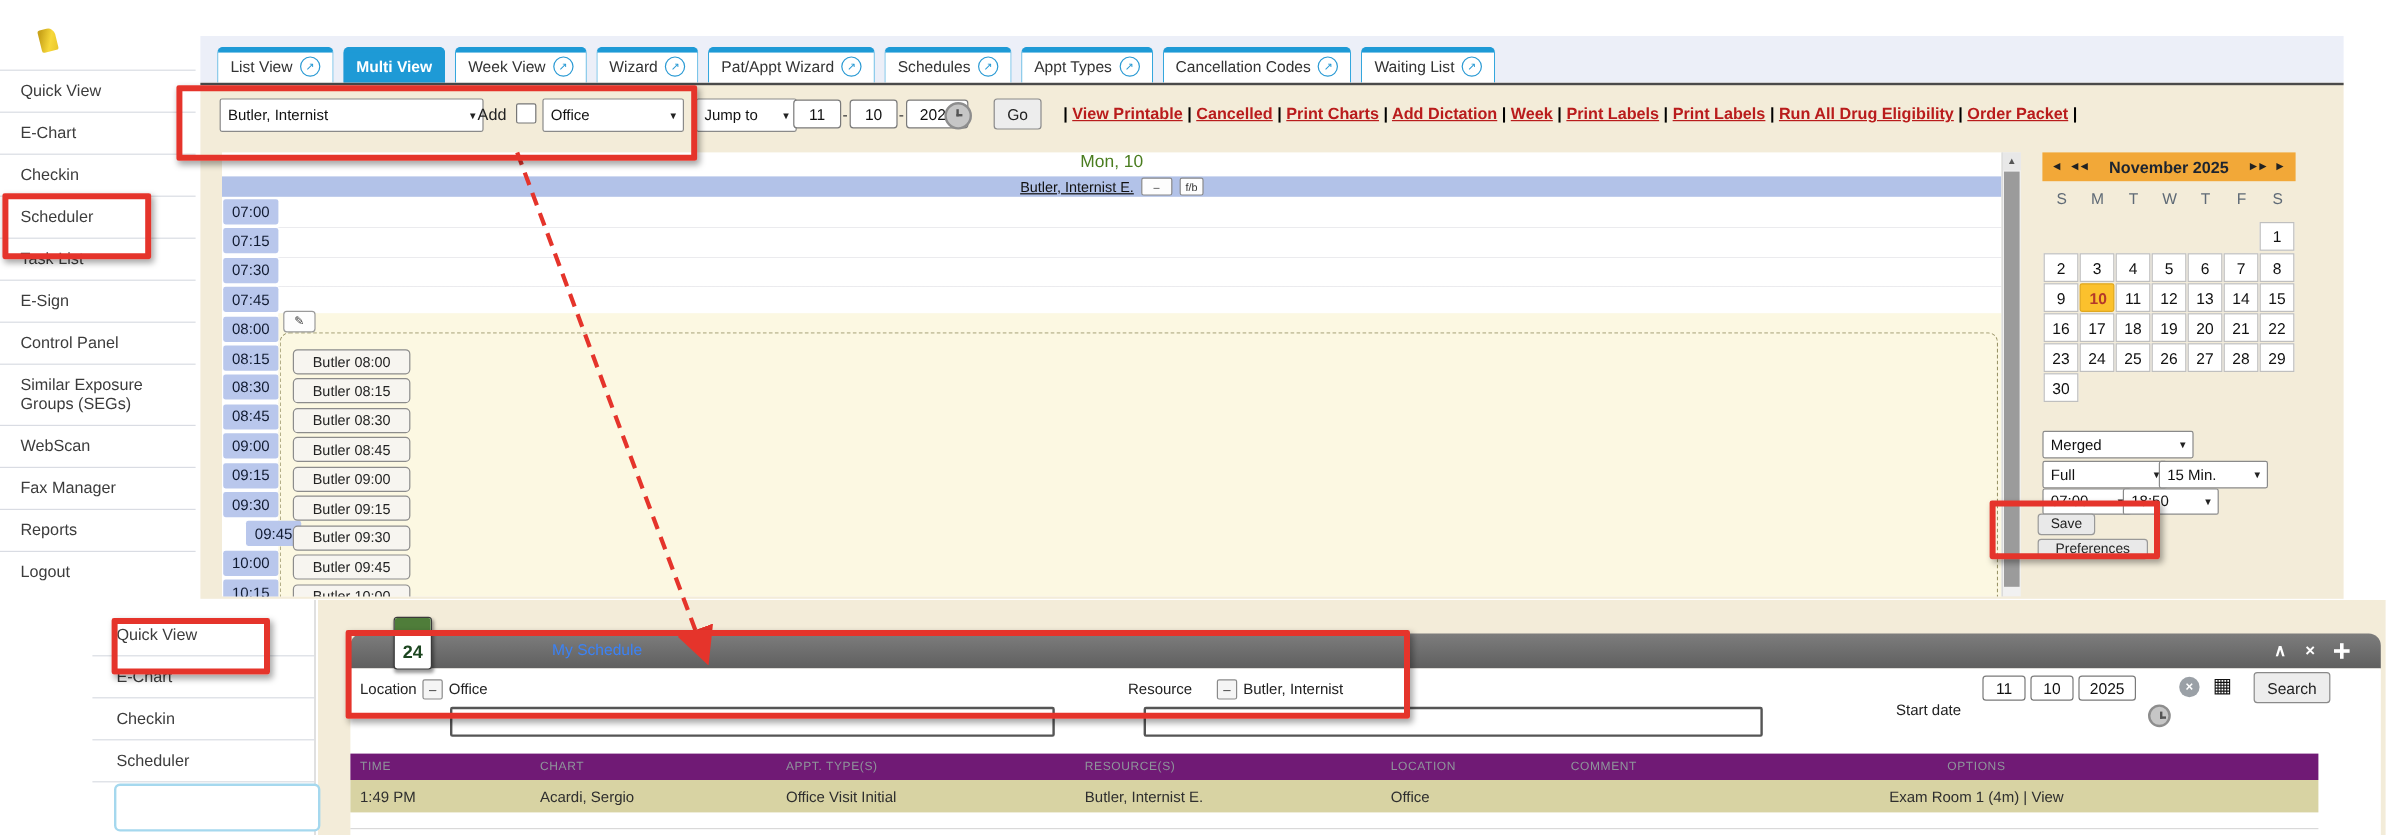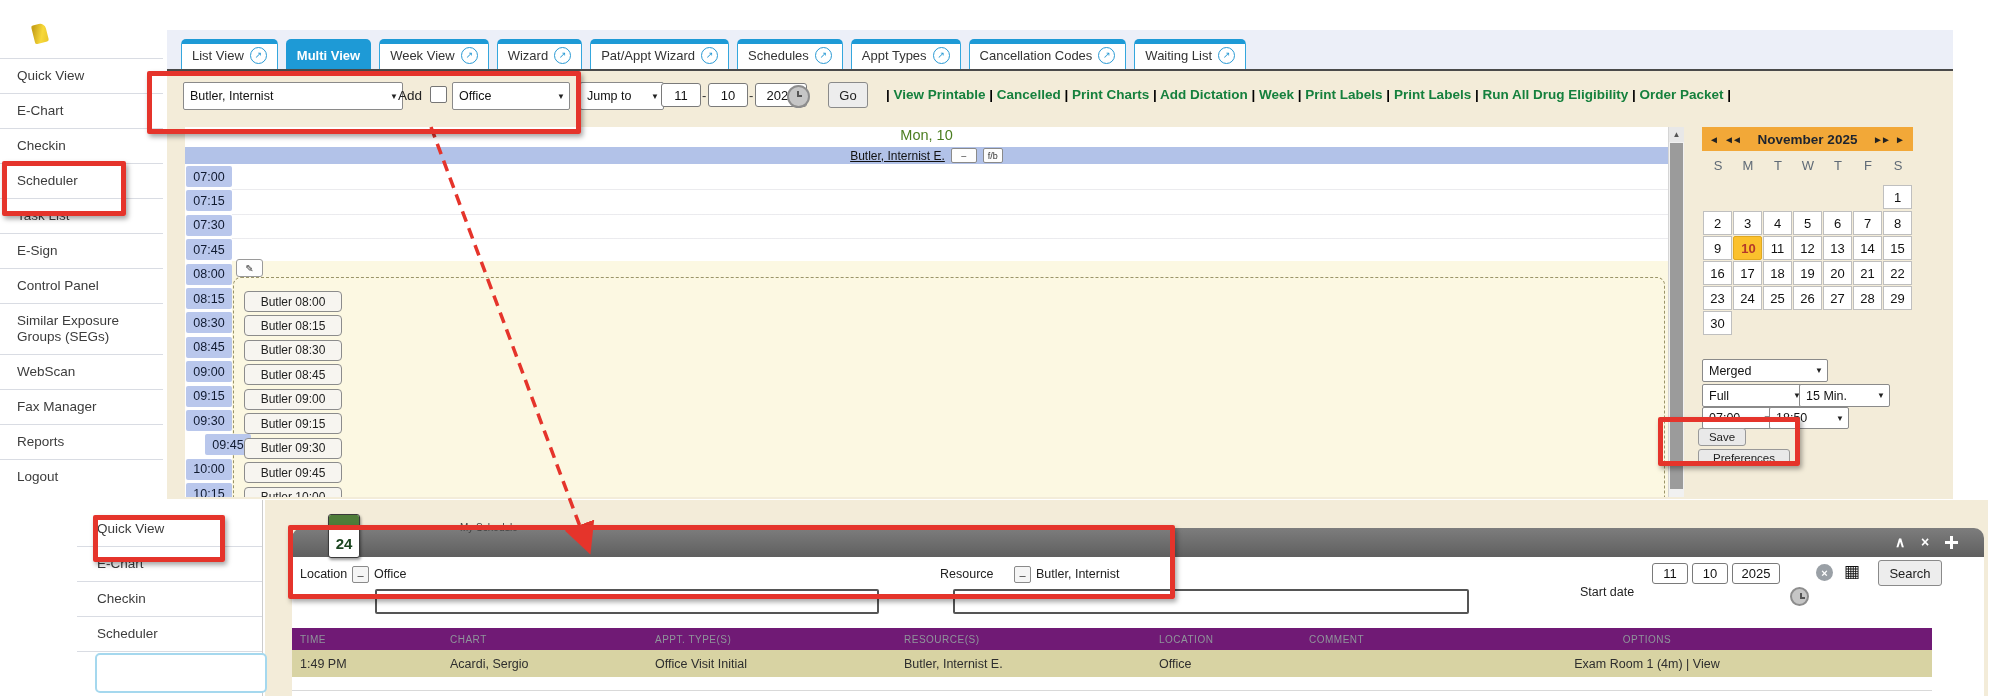--- a/index.html
+++ b/index.html
@@ -31,21 +31,21 @@
   .sel .car{font-size:8px;color:#222;margin-left:4px;}
   .date-in{border:1px solid #7a7a7a;border-radius:3px;font-size:13px;text-align:center;
        font-family:"Liberation Sans",sans-serif;padding:0;background:#fff;color:#111;}
   .btn{background:#ededed;border:1px solid #8a8a8a;border-radius:3px;font-size:13px;color:#222;
        display:flex;align-items:center;justify-content:center;cursor:pointer;font-family:"Liberation Sans",sans-serif;}
   .dash-sep{font-size:13px;color:#333;}
   .clock-icon{width:19px;height:19px;border-radius:50%;background:#c6c6c6;border:2px solid #8d8d8d;position:relative;cursor:pointer;}
   .clock-icon::before{content:"";position:absolute;left:8px;top:4px;width:2px;height:6px;background:#555;}
   .clock-icon::after{content:"";position:absolute;left:8px;top:8px;width:5px;height:2px;background:#555;}
   #toolbar-links{font-size:13.5px;font-weight:600;color:#000;white-space:nowrap;}
-  #toolbar-links a{color:#15803d;cursor:pointer;}
+  #toolbar-links a{color:#b91c1c;text-decoration:underline;cursor:pointer;}
 
   .checkbox{width:15px;height:15px;background:#fff;border:1px solid #767676;border-radius:2px;cursor:pointer;}
 
   
   #schedule{left:185px;top:127px;width:1483px;height:370px;background:#fff;overflow:hidden;}
   #day-header{left:0;top:0;width:1483px;height:20px;text-align:center;font-size:14.5px;color:#4a7d1f;}
   #resource-band{left:0;top:20px;width:1483px;height:17px;background:#b2c2e8;display:flex;align-items:center;justify-content:center;gap:6px;}
   #resource-link{font-size:12px;color:#111;text-decoration:underline;cursor:pointer;}
   .band-btn{background:#fdfdfd;border:1px solid #8a8a8a;border-radius:2px;font-size:9px;height:13px;display:flex;align-items:center;justify-content:center;padding:0 4px;cursor:pointer;color:#333;}
   .time-cell{left:1px;width:46px;height:21px;background:#b9c7ec;color:#101a30;font-size:12.5px;
@@ -87,21 +87,21 @@
   #blue-slot{left:95px;top:653px;width:168px;height:36px;background:#fff;border:2px solid #a5d8ee;border-radius:5px;cursor:pointer;}
 
   
   #panel-bar{left:292px;top:528px;width:1692px;height:29px;background:linear-gradient(#7d7d7d,#5f5f5f);
              border-radius:10px 10px 0 0;}
   #panel-body{left:292px;top:557px;width:1692px;height:139px;background:#fff;}
   #icon24{left:328px;top:514px;width:30px;height:42px;background:#fff;border:1px solid #3a3a3a;border-radius:3px;
           box-shadow:1px 2px 3px rgba(0,0,0,.4);overflow:hidden;}
   #icon24 .i24-top{height:14px;background:#4f7d3a;border-bottom:1px solid #2e4d22;}
   #icon24 .i24-num{height:26px;display:flex;align-items:center;justify-content:center;font-size:15px;font-weight:bold;color:#1c4620;}
-  #panel-title{left:460px;top:522px;font-size:10px;color:#404040;}
+  #panel-title{left:460px;top:534px;font-size:13px;color:#3b82f6;}
   .win-ico{position:absolute;top:533px;color:#fff;font-size:14px;font-weight:bold;cursor:pointer;line-height:18px;}
   #move-ico{top:536px;width:13px;height:13px;
       background:linear-gradient(#fff,#fff) 5px 0/3px 13px no-repeat,linear-gradient(#fff,#fff) 0 5px/13px 3px no-repeat;}
 
   .flt-label{font-size:12.5px;color:#222;}
   .minus-btn{width:15px;height:15px;background:#f5f5f5;border:1px solid #8a8a8a;border-radius:2px;font-size:11px;
              display:flex;align-items:center;justify-content:center;cursor:pointer;color:#333;}
   .big-input{background:#fff;border:2px solid #555;border-radius:2px;cursor:text;}
   .x-circle{width:17px;height:17px;border-radius:50%;background:#9aa0a6;color:#fff;font-size:11px;font-weight:bold;
             display:flex;align-items:center;justify-content:center;cursor:pointer;}

